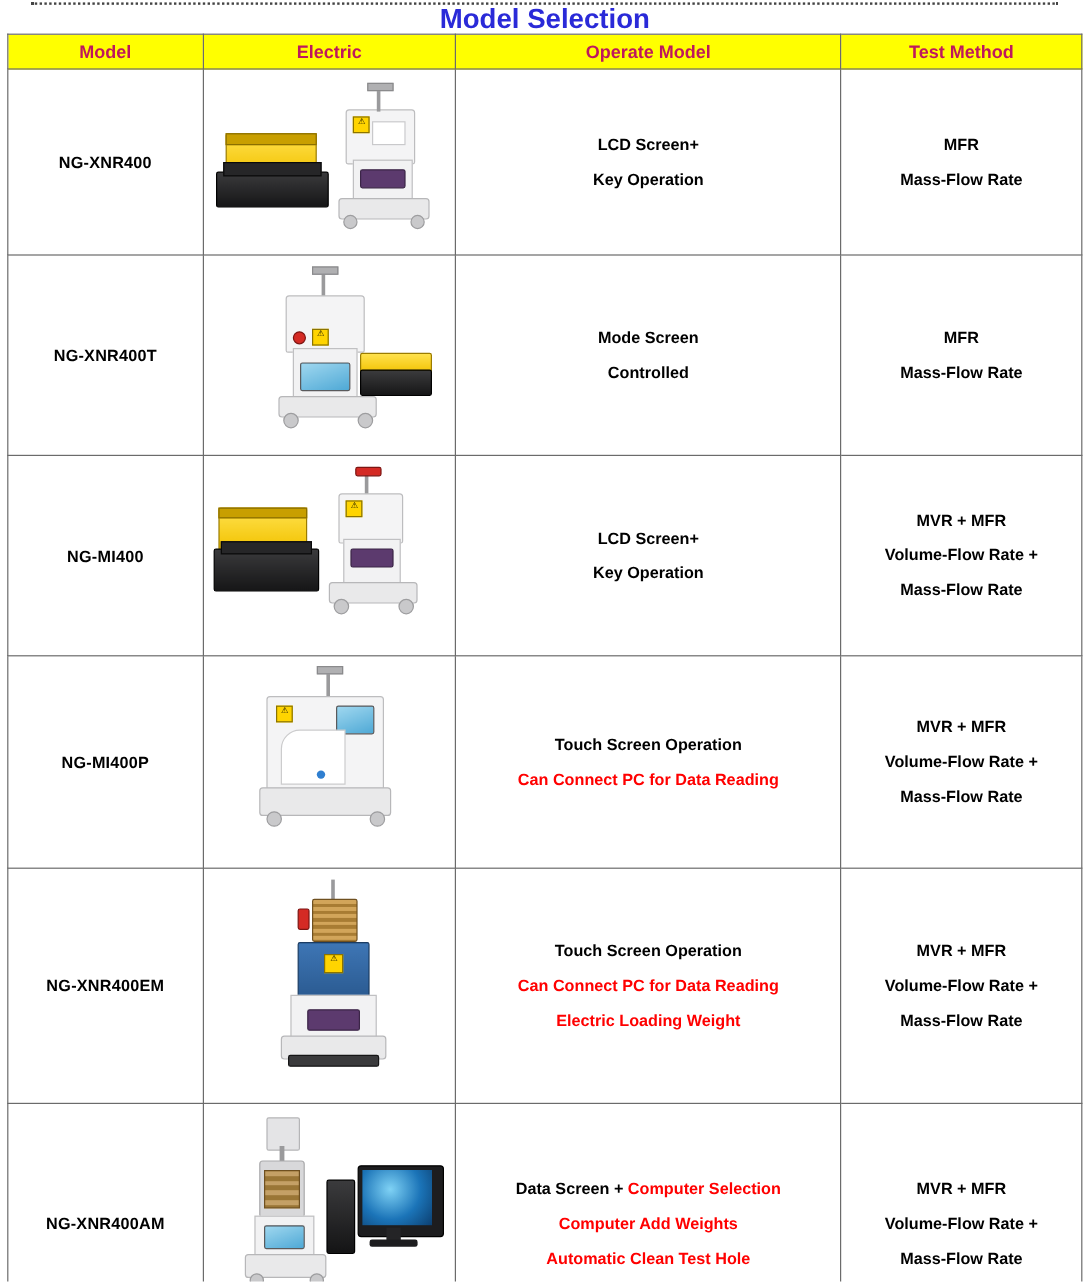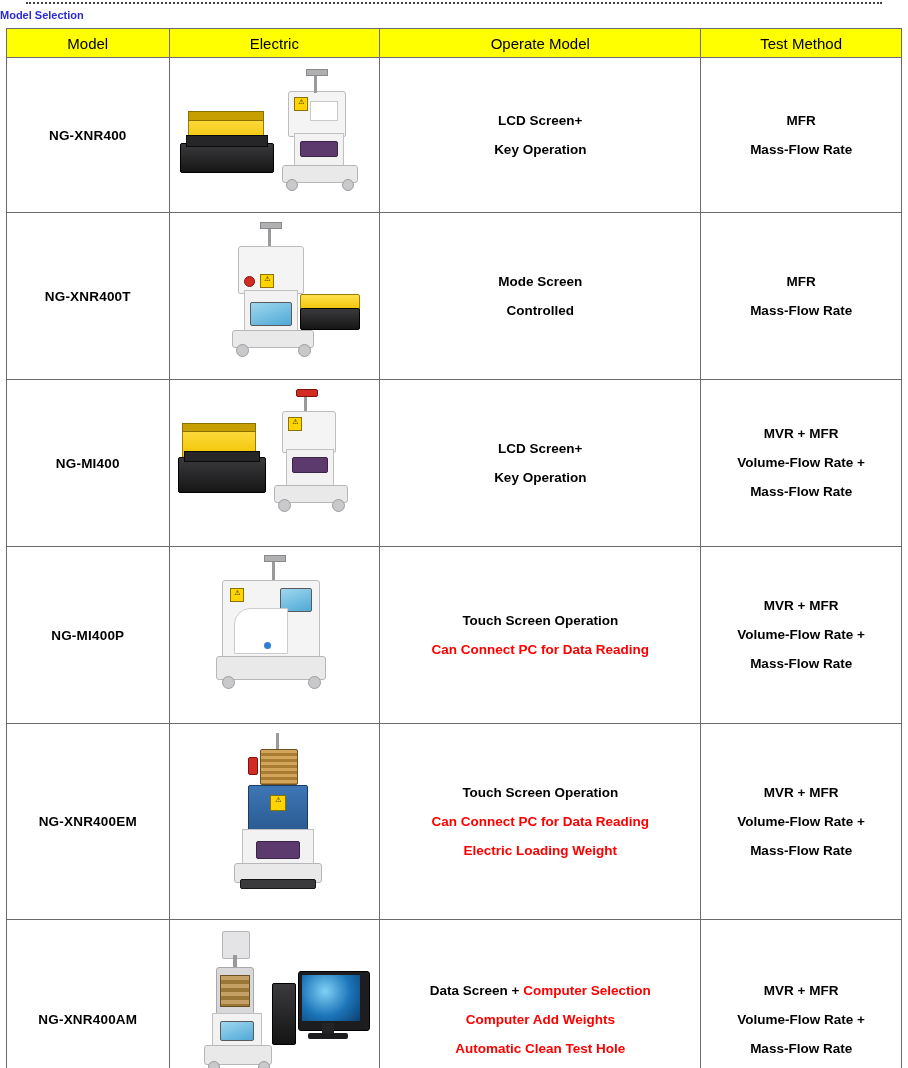--- a/index.html
+++ b/index.html
@@ -19,43 +19,44 @@
     height: 1068px;
     position: relative;
     box-sizing: border-box;
   }
   .dotted-rule {
     margin: 2px 26px 0 26px;
     border-top: 2px dotted #444444;
     height: 0;
   }
   .doc-title {
+    text-align: center;
     color: #2a2ad8;
-    font-size: 11px;
+    font-size: 23px;
     font-weight: bold;
     line-height: 20px;
     margin-top: 1px;
     margin-bottom: 3px;
   }
   table.model-table {
     border-collapse: collapse;
     width: 896px;
     margin: 0 6px;
     table-layout: fixed;
   }
   table.model-table th,
   table.model-table td {
     border: 1px solid #6b6b6b;
     vertical-align: middle;
   }
   table.model-table thead th {
     background: #ffff00;
-    color: #000000;
+    color: #be185d;
     font-size: 15px;
-    font-weight: normal;
+    font-weight: bold;
     height: 24px;
     padding: 2px 0;
     text-align: center;
   }
   col.c-model { width: 162px; }
   col.c-picture { width: 210px; }
   col.c-mode { width: 320px; }
   col.c-test { width: 200px; }
 
   td.model-cell {

